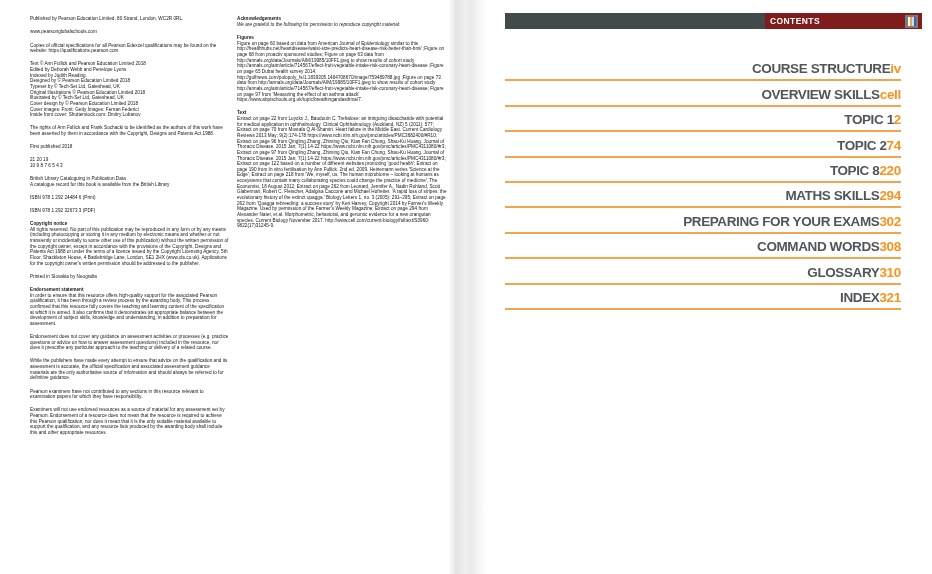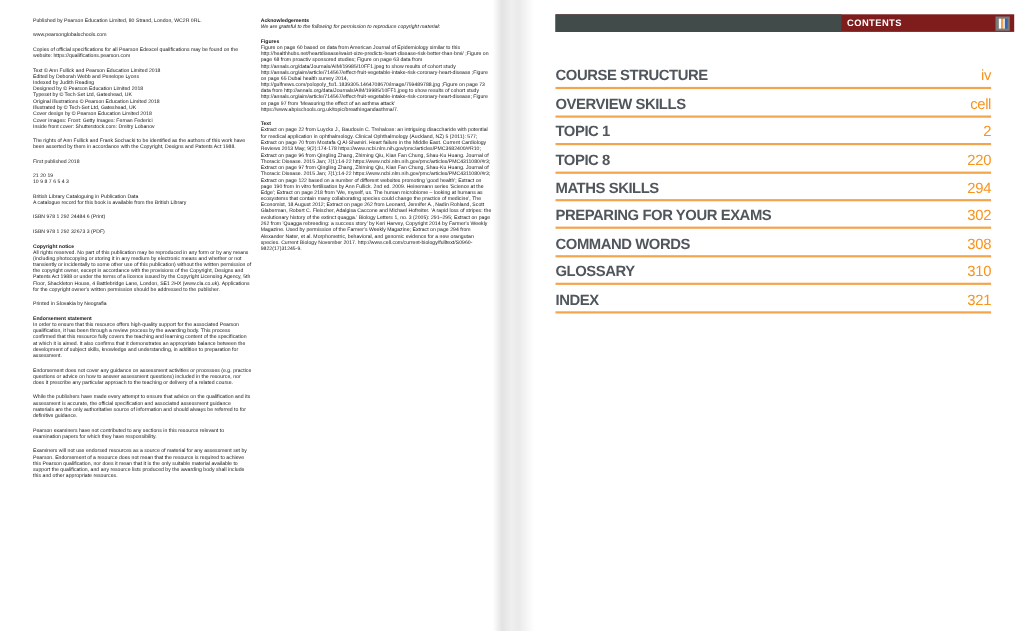--- a/index.html
+++ b/index.html
@@ -58,31 +58,31 @@
     background:linear-gradient(to right,
       #ffffff 0 28%, #f0a14a 28% 52%, #cfe0ea 52% 72%, #3c5fae 72% 100%);
   }
 
   
   .toc {
     position:absolute; left:505px; top:56px; width:396px;
   }
   .toc-row {
     height:25.4px;
-    display:flex; justify-content:space-between; align-items:flex-end;
+    display:flex; justify-content:flex-end; align-items:flex-end;
     border-bottom:2px solid #f2a54c;
     padding-bottom:3px;
     cursor:pointer;
   }
   .toc-label {
     color:#50565c; font-weight:bold; font-size:13.5px;
     letter-spacing:-0.4px;
   }
   .toc-page {
-    color:#f7941e; font-weight:normal; font-size:13.5px;
+    color:#f7941e; font-weight:bold; font-size:13.5px;
     letter-spacing:-0.3px;
   }
 </style>
 </head>
 <body>
 
 <div class="spread">
 
   <div>
 
@@ -148,20 +148,24 @@
       </div>
       <div class="toc-row">
         <span class="toc-label">OVERVIEW SKILLS</span>
         <span class="toc-page">cell</span>
       </div>
       <div class="toc-row">
         <span class="toc-label">TOPIC 1</span>
         <span class="toc-page">2</span>
       </div>
       <div class="toc-row">
+        <span class="toc-label">TOPIC 2</span>
+        <span class="toc-page">74</span>
+      </div>
+      <div class="toc-row">
         <span class="toc-label">TOPIC 8</span>
         <span class="toc-page">220</span>
       </div>
       <div class="toc-row">
         <span class="toc-label">MATHS SKILLS</span>
         <span class="toc-page">294</span>
       </div>
       <div class="toc-row">
         <span class="toc-label">PREPARING FOR YOUR EXAMS</span>
         <span class="toc-page">302</span>

